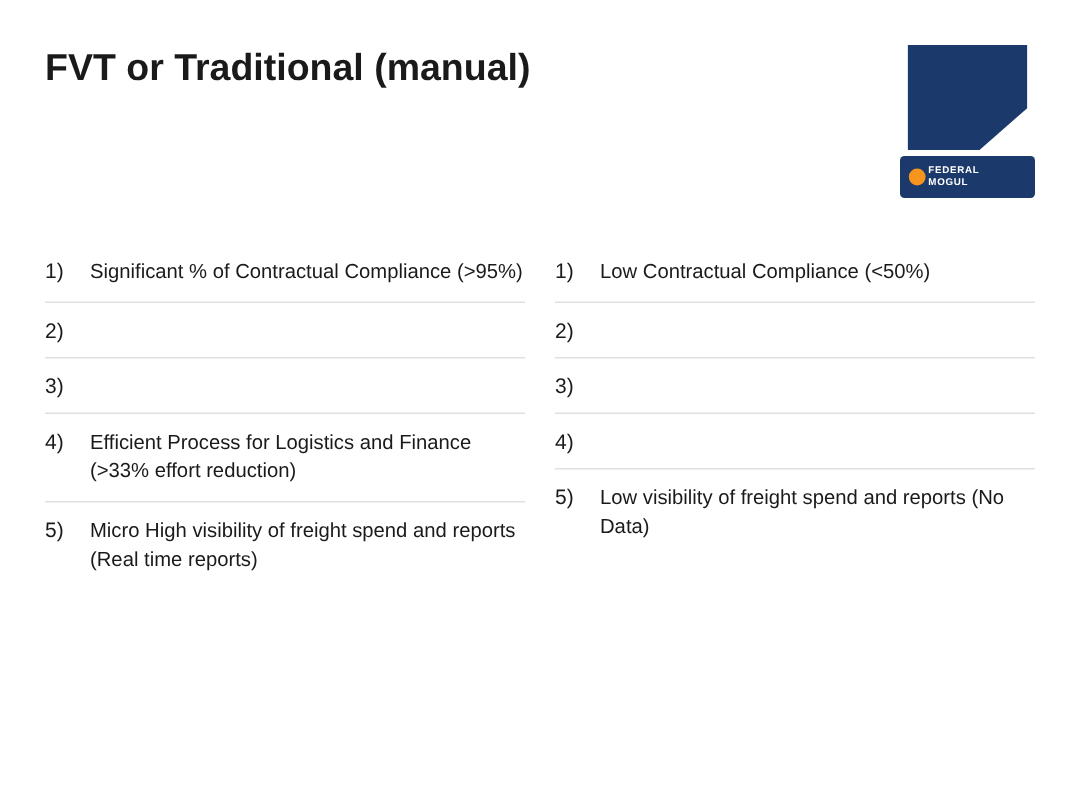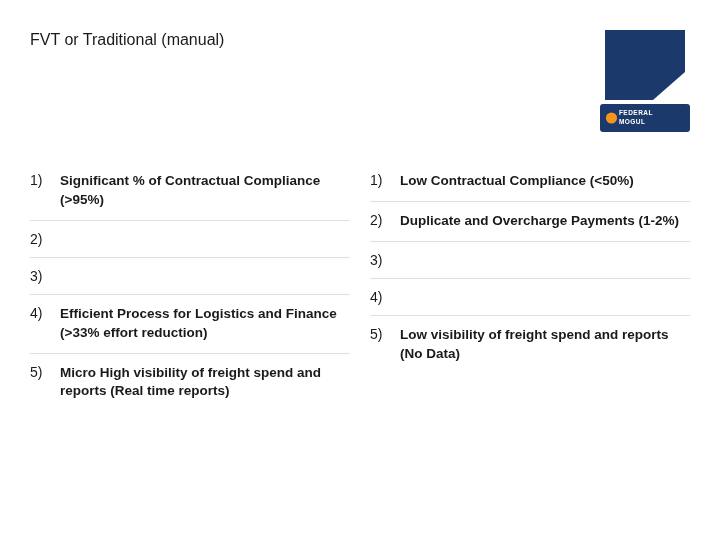--- a/index.html
+++ b/index.html
@@ -16,22 +16,22 @@
       position: relative;
       padding: 30px 30px 20px 30px;
     }
     .header {
       display: flex;
       justify-content: space-between;
       align-items: flex-start;
       margin-bottom: 30px;
     }
     .title {
-      font-size: 16px;
-      font-weight: normal;
+      font-size: 25px;
+      font-weight: bold;
       color: #1a1a1a;
       line-height: 1.2;
       max-width: 480px;
     }
     .logo-area {
       display: flex;
       flex-direction: column;
       align-items: center;
     }
     .logo-square {
@@ -80,21 +80,20 @@
       font-size: 14px;
       color: #1a1a1a;
       font-weight: normal;
       margin-right: 8px;
       min-width: 22px;
     }
     .item-text {
       font-size: 13.5px;
       color: #1a1a1a;
       line-height: 1.4;
-      font-weight: bold;
     }
   </style>
 </head>
 <body>
 
 <div class="page">
   <div class="header">
     <div class="title">
       <span>FVT or Traditional (manual)</span><br>
     </div>
@@ -131,21 +130,20 @@
       <span class="item-text">Micro High visibility of freight spend and reports (Real time reports)</span>
     </div>
       </div>
     <div class="column">
     <div class="item">
       <span class="item-number">1)</span>
       <span class="item-text">Low Contractual Compliance (&lt;50%)</span>
     </div>
         <div class="item">
       <span class="item-number">2)</span>
-      <span class="item-text">Duplicate and Overcharge Payments (1-2%)</span>
     </div>
         <div class="item">
       <span class="item-number">3)</span>
     </div>
         <div class="item">
       <span class="item-number">4)</span>
     </div>
         <div class="item">
       <span class="item-number">5)</span>
       <span class="item-text">Low visibility of freight spend and reports (No Data)</span>

